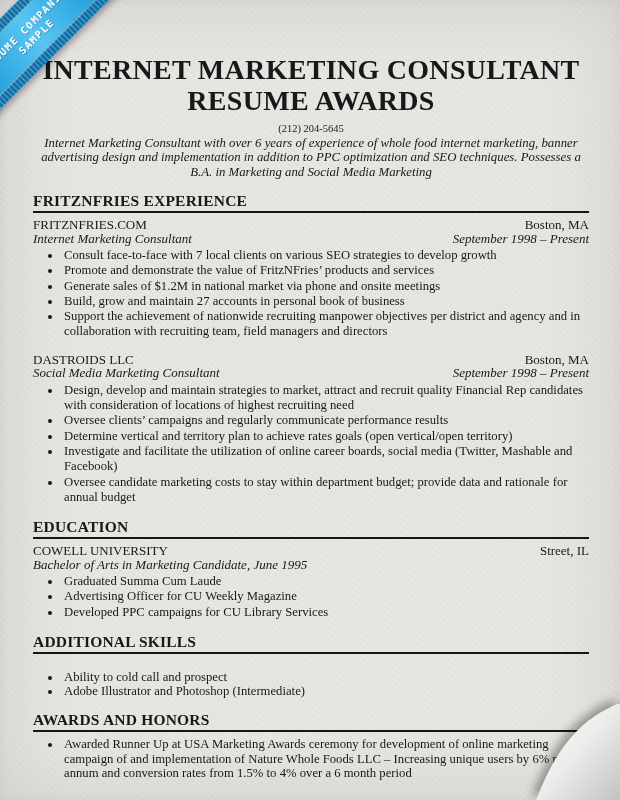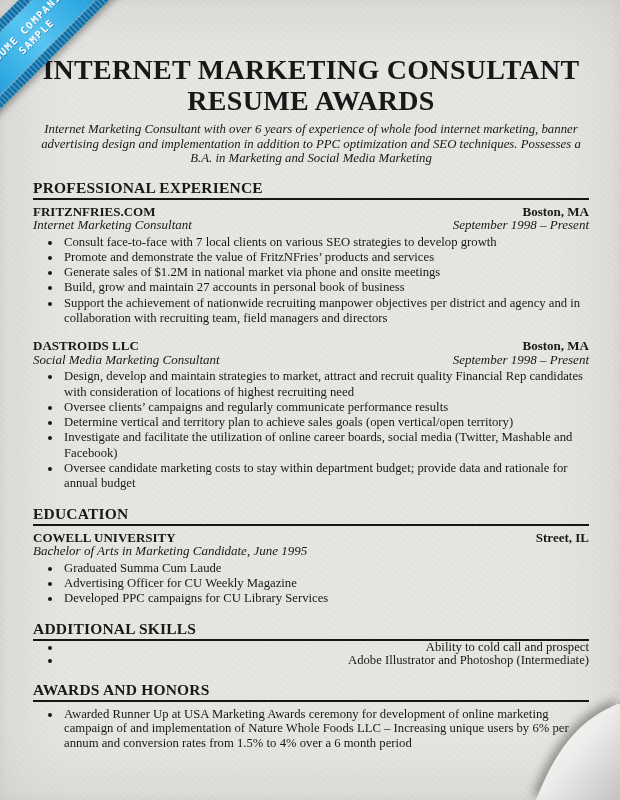--- a/index.html
+++ b/index.html
@@ -57,26 +57,26 @@
   .content { position:absolute; left:33px; right:31px; top:54px; z-index:2; }
   .title { text-align:center; font-weight:bold; font-size:28px; line-height:31px; letter-spacing:0.3px; }
   .contact { text-align:center; font-size:10.5px; line-height:13.5px; margin-top:6px; }
   .summary { text-align:center; font-style:italic; font-size:12.8px; line-height:14.5px; padding:0 4px; }
   .section-heading {
     font-size:15.5px; font-weight:bold; letter-spacing:0.2px;
     border-bottom:2.5px solid #161616; padding-bottom:1px; margin-top:13px;
   }
   .pair-row { display:flex; justify-content:space-between; font-size:13px; line-height:13.5px; }
   .pair-row.first { margin-top:5px; }
-  .pair-row .bold { font-weight:bold; }
+  .pair-row .bold { font-weight:normal; }
   .pair-row .ital { font-style:italic; }
   ul { margin:3px 0 0 0; padding-left:29px; }
   li { font-size:12.7px; line-height:15.3px; padding-left:2px; }
   .job + .job { margin-top:13px; }
-  ul.tight { margin-top:0;text-align:right; }
+  ul.tight { margin-top:17px; }
   ul.tight li { line-height:13.5px; }
   ul.awards { margin-top:5px; }
   ul.awards li { line-height:14.5px; }
 </style>
 </head>
 <body>
 
 <div class="paper"></div>
 
 <div class="ribbon">
@@ -87,25 +87,26 @@
   </div>
   <div class="ribbon-edge bottom"></div>
 </div>
 
 <div class="content">
 
   <div class="title">INTERNET MARKETING CONSULTANT</div>
   <div class="title">RESUME AWARDS</div>
 
   <div class="contact">
+    <div>(212) 204-5645</div>
   </div>
 
   <div class="summary">Internet Marketing Consultant with over 6 years of experience of whole food internet marketing, banner advertising design and implementation in addition to PPC optimization and SEO techniques. Possesses a B.A. in Marketing and Social Media Marketing</div>
 
-  <div class="section-heading">PROFESSIONAL EXPERIENCE</div>
+  <div class="section-heading">FRITZNFRIES EXPERIENCE</div>
 
   <div class="job">
     <div class="pair-row first">
       <span class="bold">FRITZNFRIES.COM</span>
       <span class="bold">Boston, MA</span>
     </div>
     <div class="pair-row">
       <span class="ital">Internet Marketing Consultant</span>
       <span class="ital">September 1998 – Present</span>
     </div>
@@ -123,21 +124,21 @@
       <span class="bold">DASTROIDS LLC</span>
       <span class="bold">Boston, MA</span>
     </div>
     <div class="pair-row">
       <span class="ital">Social Media Marketing Consultant</span>
       <span class="ital">September 1998 – Present</span>
     </div>
     <ul>
       <li>Design, develop and maintain strategies to market, attract and recruit quality Financial Rep candidates with consideration of locations of highest recruiting need</li>
       <li>Oversee clients’ campaigns and regularly communicate performance results</li>
-      <li>Determine vertical and territory plan to achieve sales goals (open vertical/open territory)</li>
+      <li>Determine vertical and territory plan to achieve rates goals (open vertical/open territory)</li>
       <li>Investigate and facilitate the utilization of online career boards, social media (Twitter, Mashable and Facebook)</li>
       <li>Oversee candidate marketing costs to stay within department budget; provide data and rationale for annual budget</li>
     </ul>
   </div>
 
   <div class="section-heading">EDUCATION</div>
 
   <div class="job">
     <div class="pair-row first">
       <span class="bold">COWELL UNIVERSITY</span>

